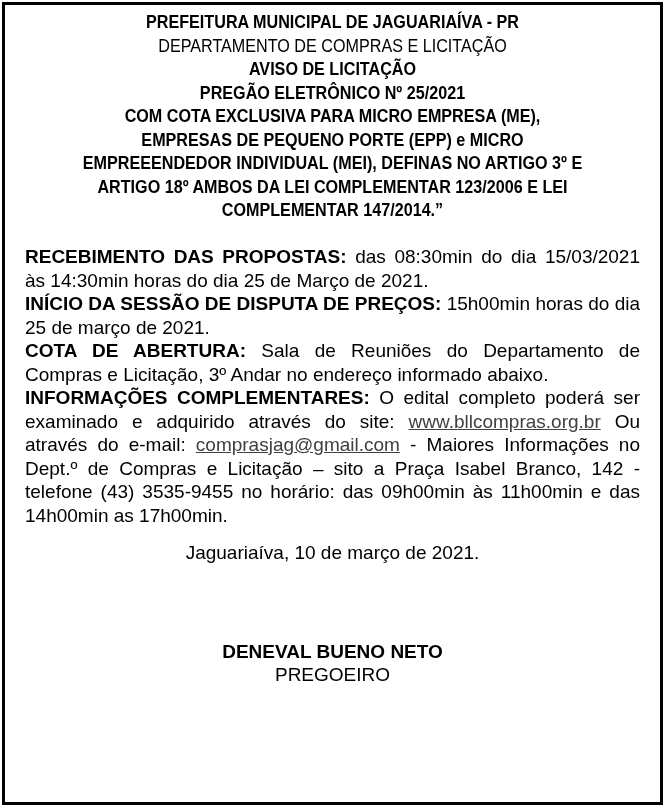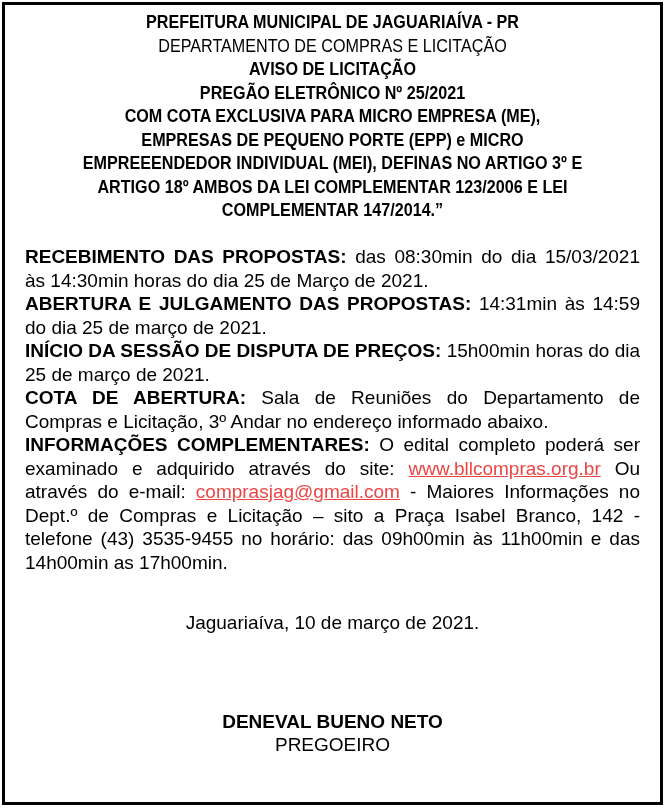--- a/index.html
+++ b/index.html
@@ -45,27 +45,27 @@
     margin-top: 23.5px;
     font-size: 19px;
     line-height: 23.5px;
   }
   .para {
     margin: 0;
     text-align: justify;
   }
   .para .lbl { font-weight: bold; }
   a.link {
-    color: #ef4444;
+    color: #404040;
     text-decoration: underline;
     cursor: pointer;
   }
   
   .dateline {
-    margin-top: 37px;
+    margin-top: 14px;
     text-align: center;
     font-size: 19px;
     line-height: 23.5px;
   }
   .signature {
     margin-top: 75px;
     text-align: center;
     font-size: 19px;
     line-height: 23.5px;
   }
@@ -85,21 +85,20 @@
     <div class="h bold">EMPREEENDEDOR INDIVIDUAL (MEI), DEFINAS NO ARTIGO 3º E</div>
     <div class="h bold">ARTIGO 18º AMBOS DA LEI COMPLEMENTAR 123/2006 E LEI</div>
     <div class="h bold">COMPLEMENTAR 147/2014.”</div>
   </header>
 
   <main class="doc-body">
 
 
     <p class="para"><b class="lbl">RECEBIMENTO DAS PROPOSTAS:</b> <span>das 08:30min do dia 15/03/2021 às 14:30min horas do dia 25 de Março de 2021.</span></p>
 
-    <p class="para"><b class="lbl">ABERTURA E JULGAMENTO DAS PROPOSTAS:</b> <span>14:31min às 14:59 do dia 25 de março de 2021.</span></p>
 
     <p class="para"><b class="lbl">INÍCIO DA SESSÃO DE DISPUTA DE PREÇOS:</b> <span>15h00min horas do dia 25 de março de 2021.</span></p>
 
     <p class="para"><b class="lbl">COTA DE ABERTURA:</b> <span>Sala de Reuniões do Departamento de Compras e Licitação, 3º Andar no endereço informado abaixo.</span></p>
 
     <p class="para"><b class="lbl">INFORMAÇÕES COMPLEMENTARES:</b> <span>O edital completo poderá ser examinado e adquirido através do site:</span> <a class="link">www.bllcompras.org.br</a> <span>Ou através do e-mail:</span> <a class="link">comprasjag@gmail.com</a> <span>- Maiores Informações no Dept.º de Compras e Licitação – sito a Praça Isabel Branco, 142 - telefone (43) 3535-9455 no horário: das 09h00min às 11h00min e das 14h00min as 17h00min.</span></p>
   </main>
 
   <div class="dateline">Jaguariaíva, 10 de março de 2021.</div>
 

